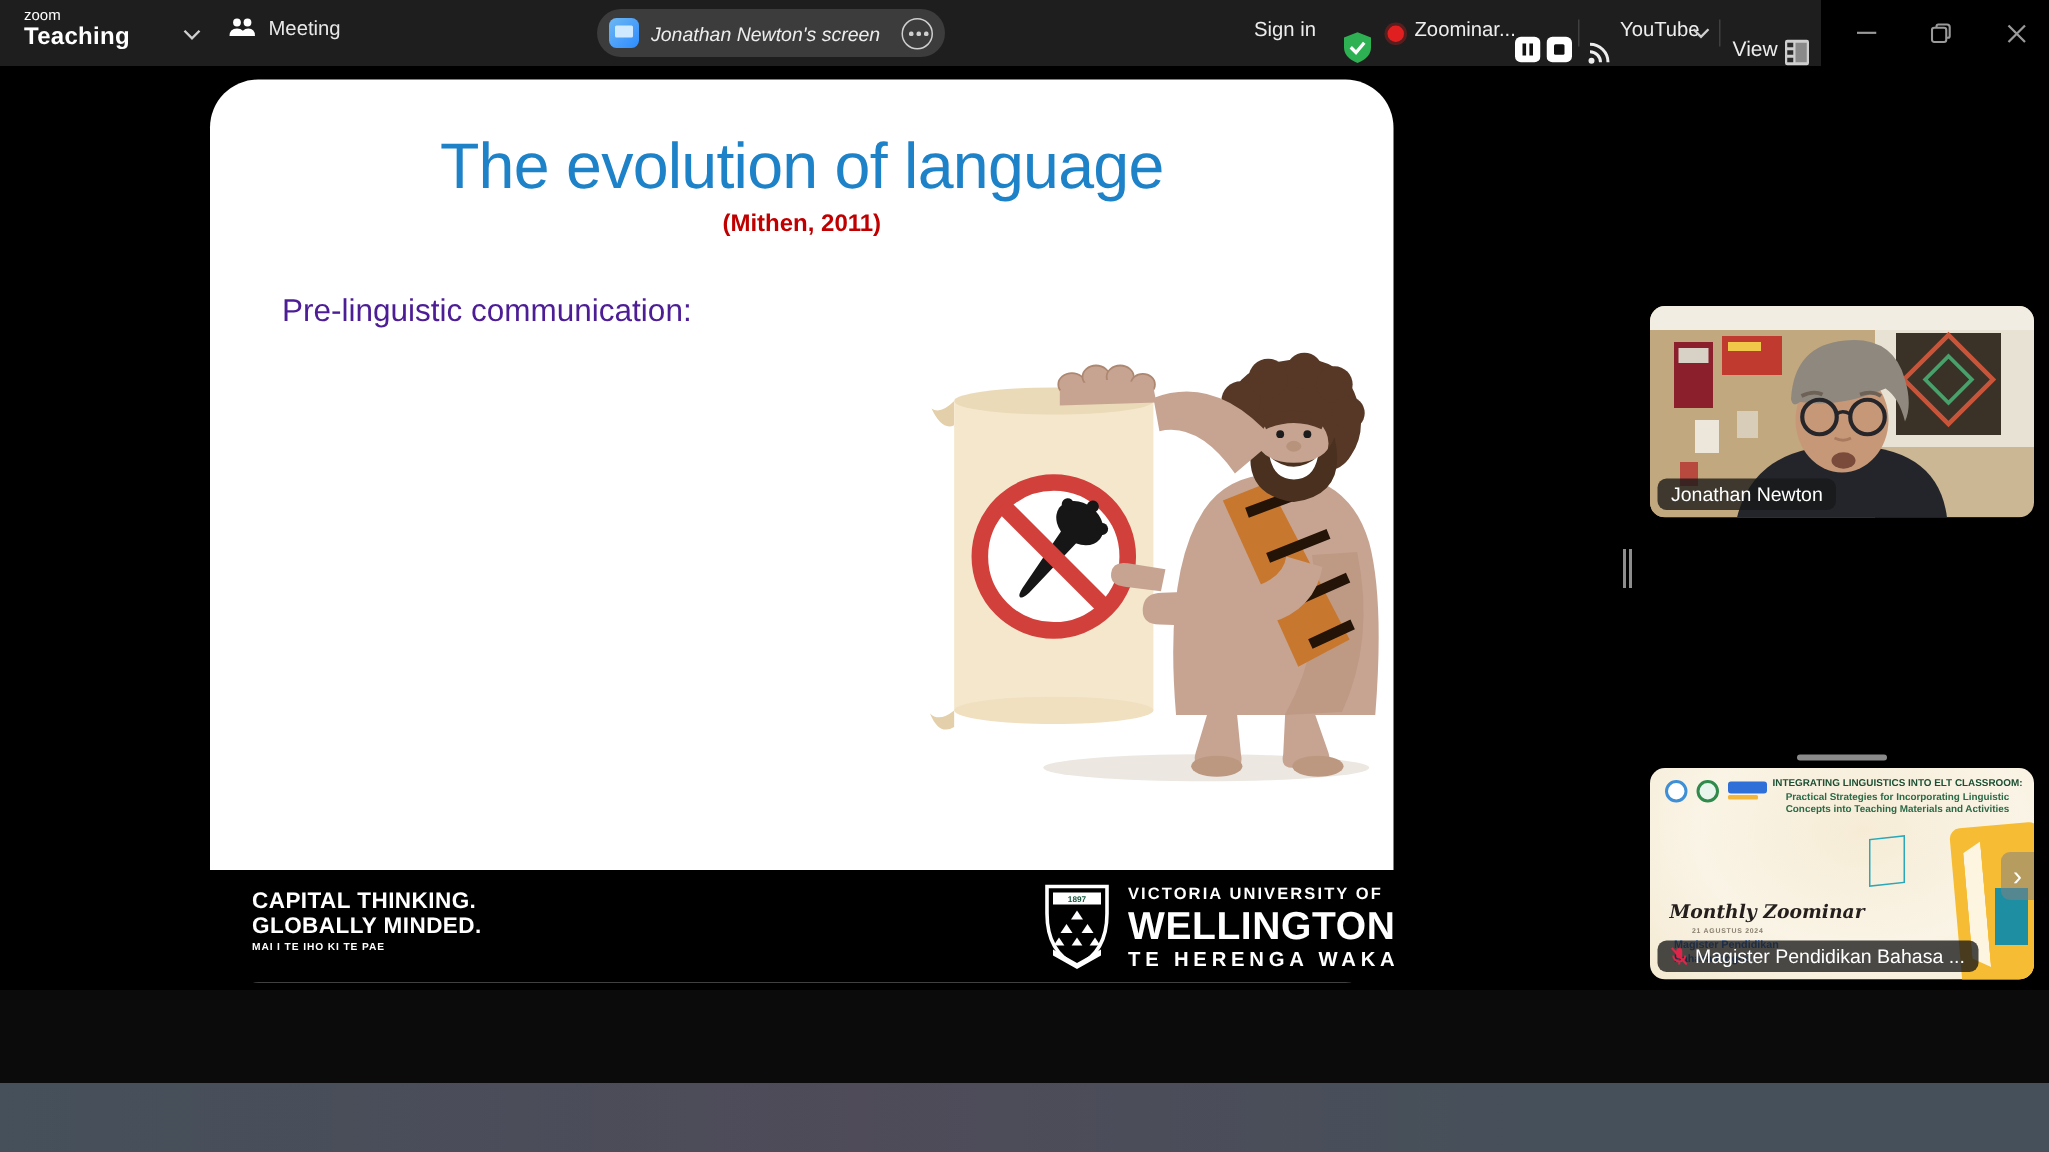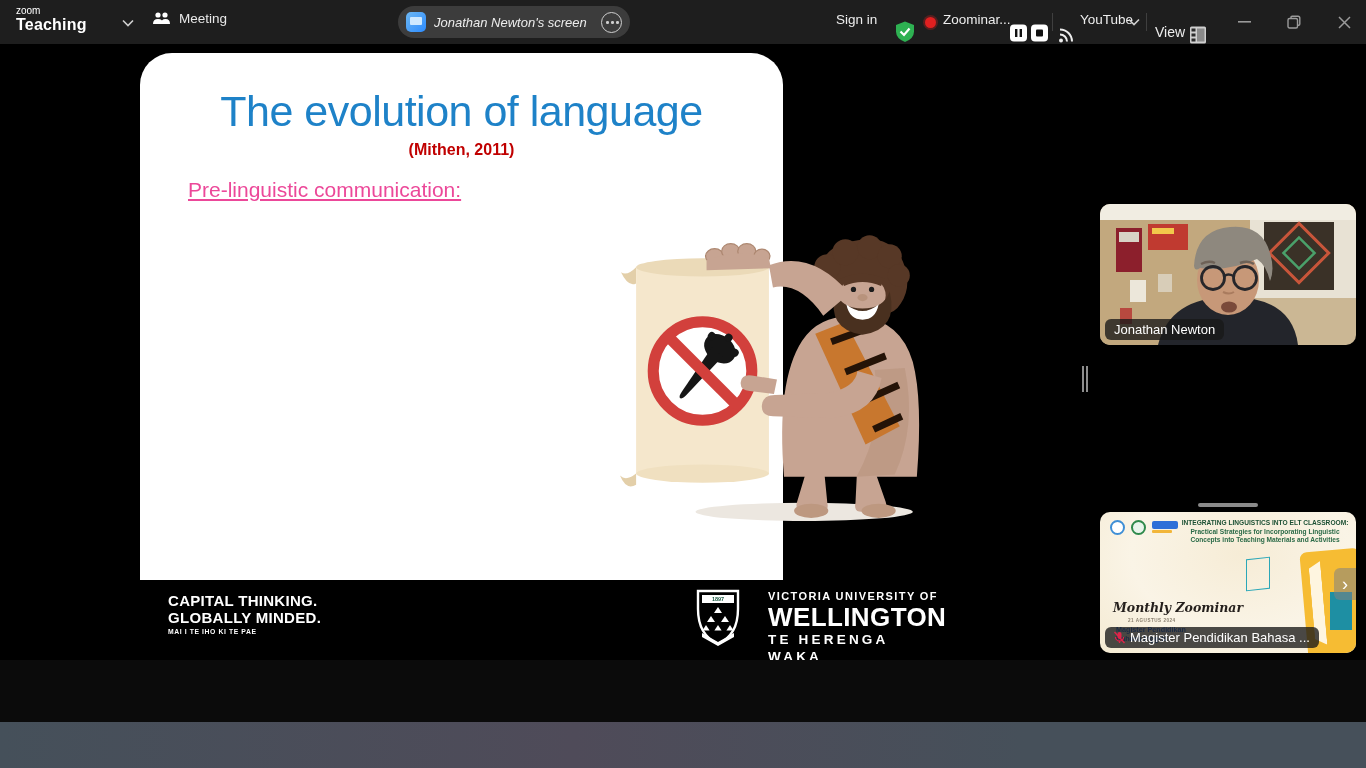--- a/index.html
+++ b/index.html
@@ -1,47 +1,47 @@
 <!DOCTYPE html>
 <html><head>
 <meta charset="utf-8">
 <style>
   * { margin:0; padding:0; box-sizing:border-box; }
   html,body { background:#000; }
   #root { position:relative; width:1366px; height:768px; background:#000;
           font-family:"Liberation Sans", sans-serif; overflow:hidden; }
 
   
-  .topbar { position:absolute; left:0; top:0; width:1366px; height:44px; background:#1e1e1e; }
+  .topbar { position:absolute; left:0; top:0; width:1214px; height:44px; background:#1e1e1e; }
   .brand { position:absolute; left:16px; top:5px; color:#fff; }
   .brand .sm { font-size:10px; line-height:11px; }
   .brand .lg { font-size:16px; font-weight:700; line-height:18px; letter-spacing:.2px; }
   .chev { position:absolute; width:12px; height:8px; }
   .meeting-tab { position:absolute; left:152px; top:11px; display:flex; align-items:center; gap:8px; color:#e8e8e8; font-size:13.5px; }
   .share-pill { position:absolute; left:398px; top:6px; width:232px; height:32px; background:#3c3c3c; border-radius:16px;
                 display:flex; align-items:center; padding:0 8px; gap:8px;font-style:italic; }
   .share-pill .scr { width:20px; height:20px; border-radius:5px; background:linear-gradient(135deg,#6db7f2,#2d8cff); position:relative; }
   .share-pill .scr:after { content:""; position:absolute; left:4px; top:5px; width:12px; height:8px; background:#cfe9ff; border-radius:1px; }
   .share-pill .txt { color:#ededed; font-size:13px; flex:1; white-space:nowrap; }
   .ellipsis-circle { width:21px; height:21px; border:1.5px solid #cfcfcf; border-radius:50%; position:relative; flex:none; }
   .ellipsis-circle i { position:absolute; top:8.5px; width:2.5px; height:2.5px; border-radius:50%; background:#cfcfcf; }
   .topright { position:absolute; top:0; height:44px; color:#ededed; font-size:13.5px; }
   .vdiv { position:absolute; top:13px; width:1px; height:18px; background:#3f3f3f; }
   .winbtn { position:absolute; top:0; width:44px; height:44px; display:flex; align-items:center; justify-content:center; color:#9a9a9a; }
 
   
-  .slide { position:absolute; left:140px; top:53px; width:643px; height:602px; background:#fff;border-radius:32px; }
+  .slide { position:absolute; left:140px; top:53px; width:789px; height:602px; background:#fff;border-radius:32px; }
   .slide-title { position:absolute; left:0; top:34px; width:100%; text-align:center; font-size:43px; font-weight:400;
                  letter-spacing:-.5px; color:#1e82c8; }
   .slide-cite { position:absolute; left:0; top:88px; width:100%; text-align:center; font-size:16px; font-weight:600; color:#c00000; }
-  .slide-body { position:absolute; left:48px; top:125px; font-size:21px; color:#ec4899;text-decoration:underline; }
+  .slide-body { position:absolute; left:48px; top:143px; font-size:21px; color:#4c1d95; }
   .slide-footer { position:absolute; left:0; top:527px; width:805px; height:75px; background:#000000; color:#fff; }
   .foot-tag { position:absolute; left:28px; top:12px; font-weight:800; font-size:15px; line-height:17px; letter-spacing:.3px; }
   .foot-tag3 { position:absolute; left:28px; top:48px; font-weight:700; font-size:6.8px; letter-spacing:.6px; }
-  .uni { position:absolute; left:612px; top:9px;margin-left:16px; }
+  .uni { position:absolute; left:612px; top:9px; }
   .uni .u1 { font-size:11px; font-weight:700; letter-spacing:1.4px; line-height:14px; }
   .uni .u2 { font-size:26px; font-weight:800; line-height:28px; letter-spacing:.4px; }
   .uni .u3 { font-size:13.5px; font-weight:700; letter-spacing:3.2px; line-height:17px; }
 
   
   .thumb { position:absolute; left:1100px; width:256px; height:141px; border-radius:10px; overflow:hidden; background:#141414; }
   .name-tag { position:absolute; left:5px; bottom:5px; background:rgba(24,24,24,.78); color:#fff; font-size:13px;
               padding:3px 9px; border-radius:6px; display:flex; align-items:center; gap:5px; white-space:nowrap; max-width:246px; }
   .collapse-handle { position:absolute; left:1082px; top:366px; width:7px; height:26px; }
   .collapse-handle i { position:absolute; top:0; width:1.5px; height:26px; background:#8d8d8d; }

